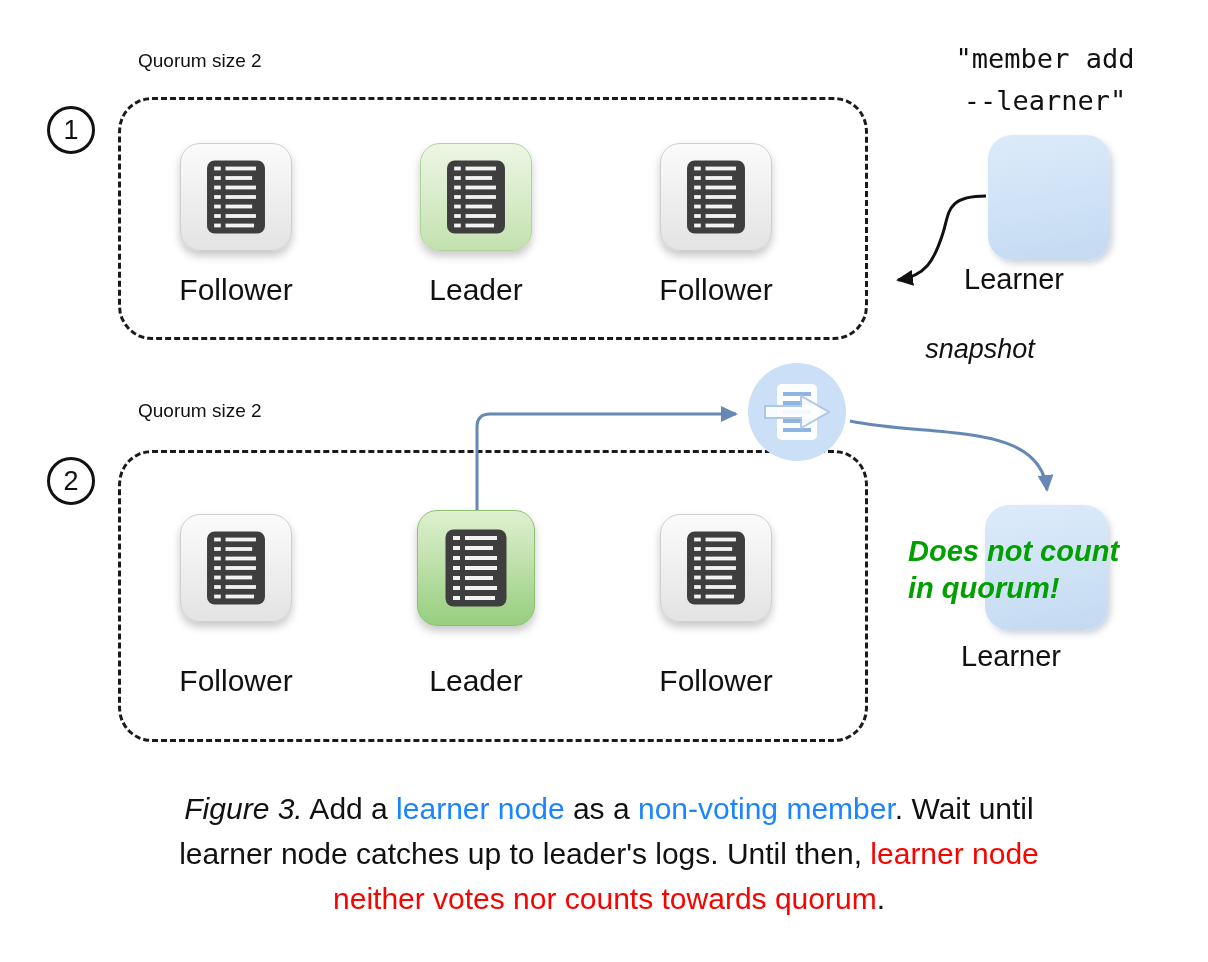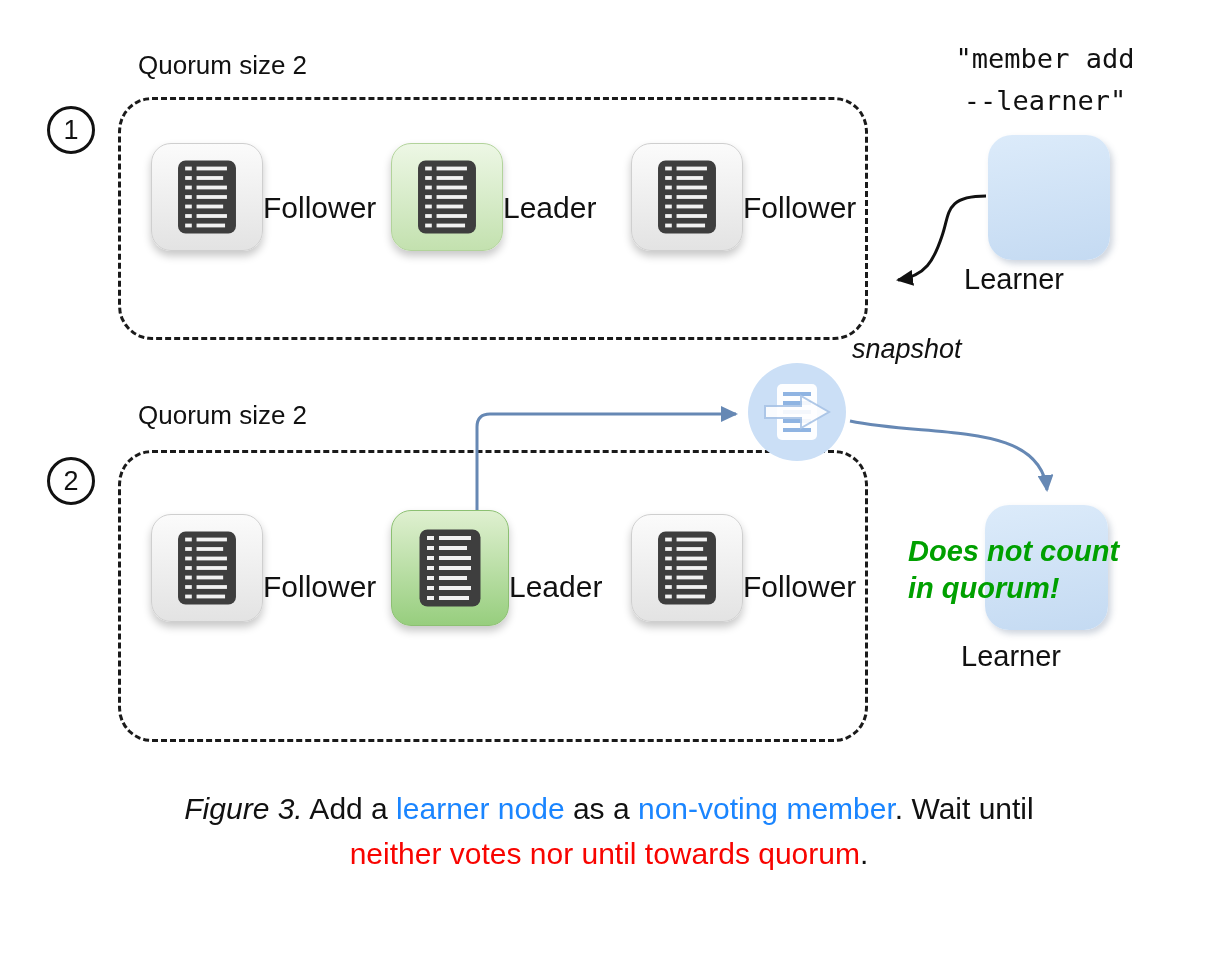--- a/index.html
+++ b/index.html
@@ -9,45 +9,45 @@
 
   .overlay { position:absolute; left:0; top:0; z-index:6; pointer-events:none; }
   .arrow-black-stroke { stroke:var(--arrow-black); }
   .arrow-blue-stroke  { stroke:var(--arrow-blue); }
   .marker-black { fill:var(--arrow-black); }
   .marker-blue  { fill:var(--arrow-blue); }
 
   .step-circle { position:absolute; width:48px; height:48px; border:3px solid #111;
     border-radius:50%; display:flex; align-items:center; justify-content:center;
     font-size:27px; background:#fff; z-index:5; }
-  .quorum-label { position:absolute; font-size:26px; z-index:5; }
+  .quorum-label { position:absolute; font-size:19px; z-index:5; }
   .cluster-box { position:absolute; border:3px dashed #1a1a1a; border-radius:34px; z-index:1; }
 
-  .node { position:absolute; width:170px; display:flex; flex-direction:row; align-items:center; z-index:2; }
+  .node { position:absolute; width:170px; display:flex; flex-direction:column; align-items:center; z-index:2; }
   .icon-slot { display:flex; align-items:center; justify-content:center; }
   .s1 .icon-slot { height:108px; }
   .s2 .icon-slot { height:116px; }
   .node-icon { width:112px; height:108px; border-radius:20px; display:flex; align-items:center;
     justify-content:center; box-shadow:0 5px 8px rgba(0,0,0,0.22); }
   .node-icon.gray   { background:linear-gradient(180deg,#fbfbfb,#e3e3e3); border:1px solid #cfcfcf; }
   .node-icon.green1 { background:linear-gradient(180deg,#edf7e5,#c3e1af); border:1px solid #b2d39b; }
   .node-icon.green2 { background:linear-gradient(180deg,#dff0d0,#97ce7e); border:1px solid #8cc072; width:118px; height:116px; }
   .ledger-svg { width:62px; height:76px; }
   .green2 .ledger-svg { width:66px; height:80px; }
   .node-label { font-size:30px; margin-top:22px; white-space:nowrap; }
   .s2 .node-label { margin-top:38px; }
 
   .learner-square { position:absolute; border-radius:24px;
     background:linear-gradient(170deg,#dcebfa,#c4daf2);
     box-shadow:3px 4px 6px rgba(100,120,150,0.30); z-index:2; }
   .learner-label { position:absolute; width:170px; text-align:left; font-size:29px; z-index:5; }
 
   .command-text { position:absolute; left:900px; top:38px; width:290px; text-align:center;
     font-family:"DejaVu Sans Mono", monospace; font-size:27px; line-height:42px; z-index:5; }
-  .snapshot-text { position:absolute; left:852px; top:330px; width:256px; 
+  .snapshot-text { position:absolute; left:852px; top:330px; width:256px; text-align:center;
     font-style:italic; font-size:27px; line-height:38px; z-index:5; }
   .learner-note { position:absolute; left:908px; top:533px; width:268px; text-align:left;
     font-weight:bold; font-style:italic; font-size:29px; line-height:37px;
     color:var(--text-green); z-index:7; }
 
   .sync-circle { position:absolute; left:747px; top:362px; width:100px; height:100px; z-index:3; }
 
   .caption { position:absolute; left:0; top:786px; width:100%; text-align:center;
     font-size:30px; line-height:45px; z-index:5;padding-left:10px; }
   .cap-italic { font-style:italic; }
@@ -198,16 +198,17 @@
         <path class="marker-blue" d="M0,0 L17,8 L0,16 Z"></path>
       </marker>
     </defs>
     <path class="arrow-black-stroke" d="M 986 196 C 944 196, 950 214, 942 236 C 934 260, 926 276, 898 280" fill="none" stroke-width="3" marker-end="url(#mBlack)"></path>
     <path class="arrow-blue-stroke" d="M 477 510 L 477 427 Q 477 414 490 414 L 736 414" fill="none" stroke-width="3" marker-end="url(#mBlue)"></path>
     <path class="arrow-blue-stroke" d="M 850 421 C 930 438, 1040 420, 1047 490" fill="none" stroke-width="3" marker-end="url(#mBlue)"></path>
   </svg>
 
   <div class="caption">
     <div><span class="cap-italic">Figure 3.</span><span> Add a </span><span class="cap-blue">learner node</span><span> as a </span><span class="cap-blue">non-voting member</span><span>. Wait until</span></div>
-    <div><span class="cap-red">neither votes nor until towards quorum</span><span>.</span></div>
+    <div><span>learner node catches up to leader's logs. Until then, </span><span class="cap-red">learner node</span></div>
+    <div><span class="cap-red">neither votes nor counts towards quorum</span><span>.</span></div>
   </div>
 
 </div>
 
 </body></html>

